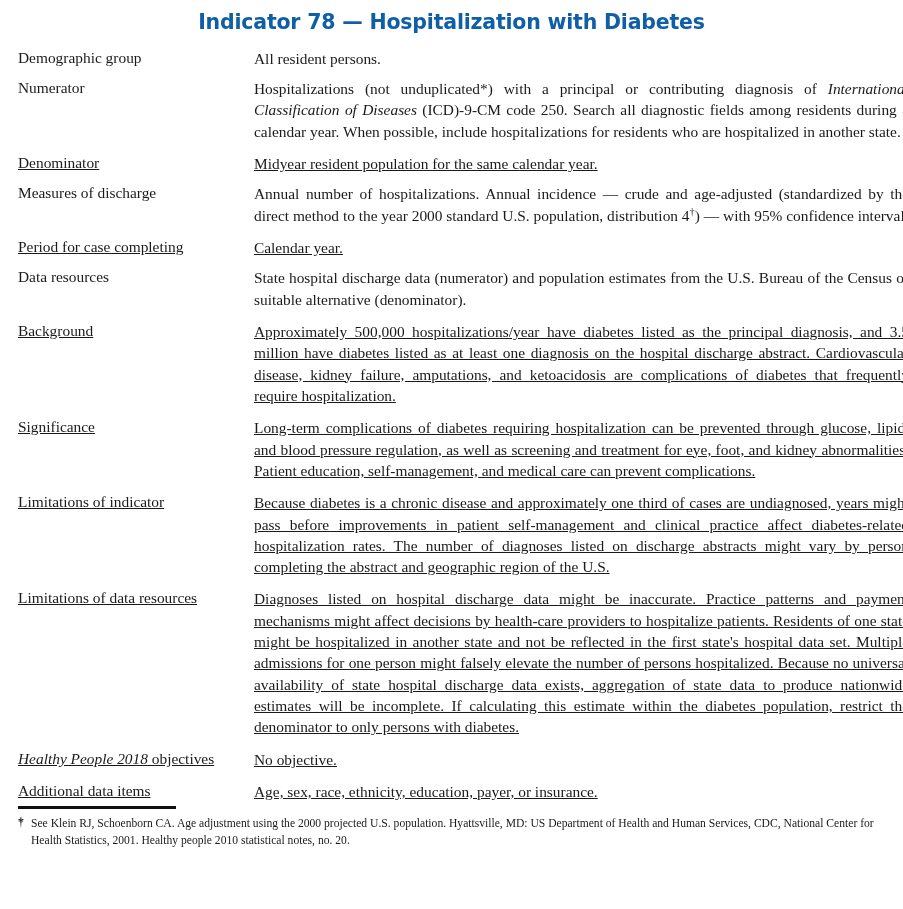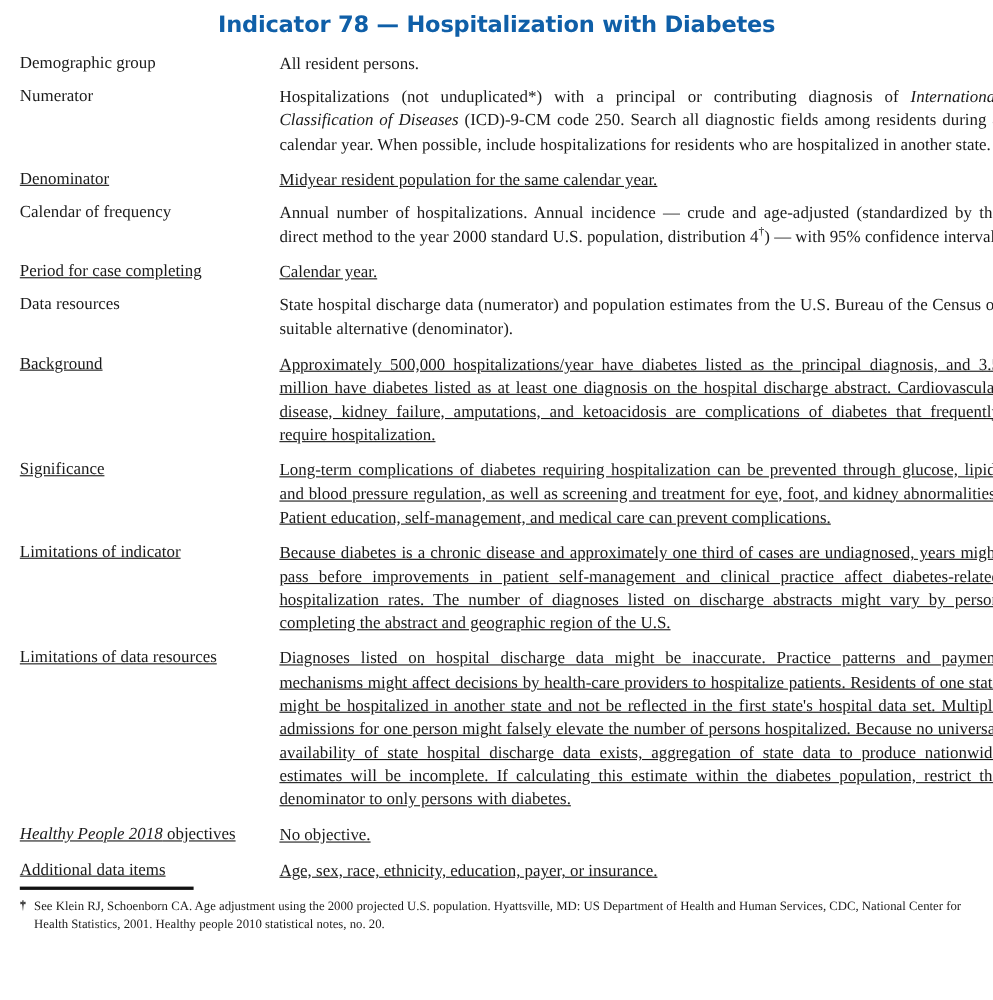--- a/index.html
+++ b/index.html
@@ -134,21 +134,21 @@
       </tr>
 
       <tr class="row-gap-md">
         <td class="col-label">Denominator</td>
         <td class="col-value">
           <p>Midyear resident population for the same calendar year.</p>
         </td>
       </tr>
 
       <tr class="row-gap-sm">
-        <td class="col-label">Calendar of frequency</td>
+        <td class="col-label">Measures of discharge</td>
         <td class="col-value">
           <p><span>Annual number of hospitalizations. Annual incidence — crude and age-adjusted (standardized by the direct method to the year 2000 standard U.S. population, distribution 4</span><sup>†</sup><span>) — with 95% confidence interval.</span></p>
         </td>
       </tr>
 
       <tr class="row-gap-md">
         <td class="col-label">Period for case completing</td>
         <td class="col-value">
           <p>Calendar year.</p>
         </td>

